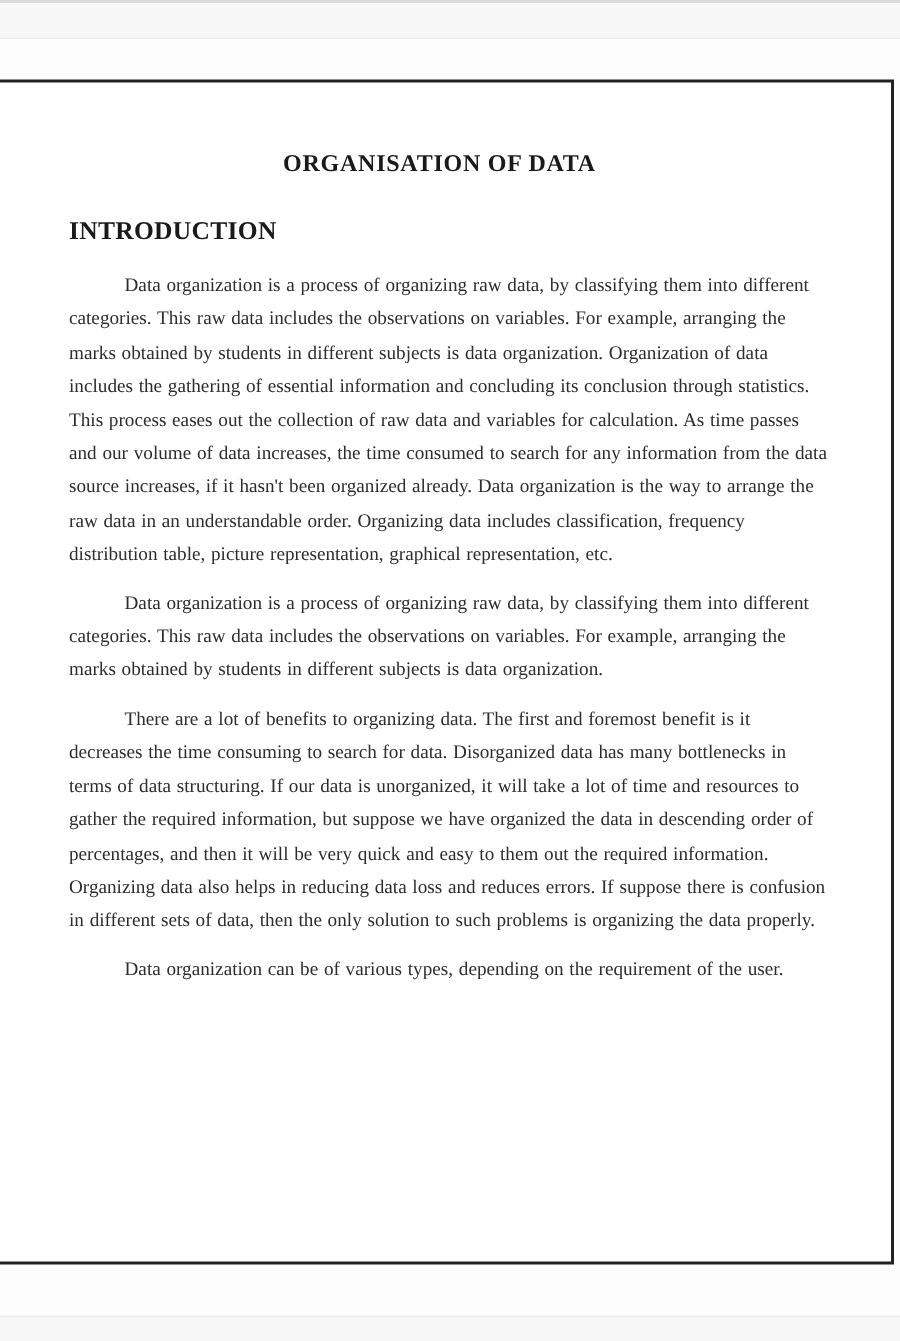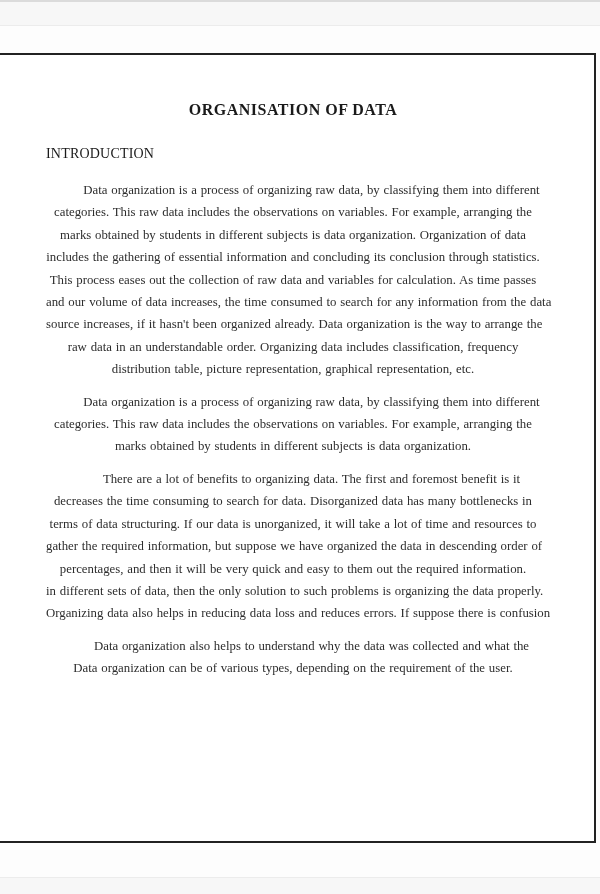--- a/index.html
+++ b/index.html
@@ -39,37 +39,36 @@
   .doc-title {
     font-size: 16px;
     font-weight: bold;
     line-height: 26px;
     text-align: center;
     letter-spacing: 0.5px;
     color: #1a1a1a;
     margin: 0 0 20px 0;
   }
   .section-heading {
-    font-size: 14px;
-    font-weight: normal;
+    font-size: 17px;
+    font-weight: bold;
     line-height: 22px;
     letter-spacing: 0.2px;
     color: #1a1a1a;
     margin: 10px 0 14px 0;
   }
   .para {
     margin: 0 0 10px 0;
   }
   .para .line {
     font-size: 12.8px;
     line-height: 22.4px;
     color: #2d2d2d;
     word-spacing: 0.6px;
     white-space: nowrap;
-    text-align: center;
   }
   .para .line:first-child {
     text-indent: 37px;
   }
   .divider-bottom {
     position: absolute; top: 877px; left: 0; right: 0; height: 1px;
     background: #ececec;
   }
   .band-lower {
     position: absolute; top: 878px; left: 0; right: 0; bottom: 0;
@@ -103,25 +102,24 @@
           <div class="line">Data organization is a process of organizing raw data, by classifying them into different</div>
           <div class="line">categories. This raw data includes the observations on variables. For example, arranging the</div>
           <div class="line">marks obtained by students in different subjects is data organization.</div>
         </div>
         <div class="para">
           <div class="line">There are a lot of benefits to organizing data. The first and foremost benefit is it</div>
           <div class="line">decreases the time consuming to search for data. Disorganized data has many bottlenecks in</div>
           <div class="line">terms of data structuring. If our data is unorganized, it will take a lot of time and resources to</div>
           <div class="line">gather the required information, but suppose we have organized the data in descending order of</div>
           <div class="line">percentages, and then it will be very quick and easy to them out the required information.</div>
+          <div class="line">Organizing data also helps in reducing data loss and reduces errors. If suppose there is confusion</div>
           <div class="line">in different sets of data, then the only solution to such problems is organizing the data properly.</div>
-          <div class="line">Organizing data also helps in reducing data loss and reduces errors. If suppose there is confusion</div>
         </div>
         <div class="para">
-          <div class="line">Data organization also helps to understand why the data was collected and what the</div>
           <div class="line">Data organization can be of various types, depending on the requirement of the user.</div>
         </div>
       </div>
   </div>
 
   <div class="divider-bottom"></div>
   <div class="band-lower"></div>
 </div>
 
 </body></html>

